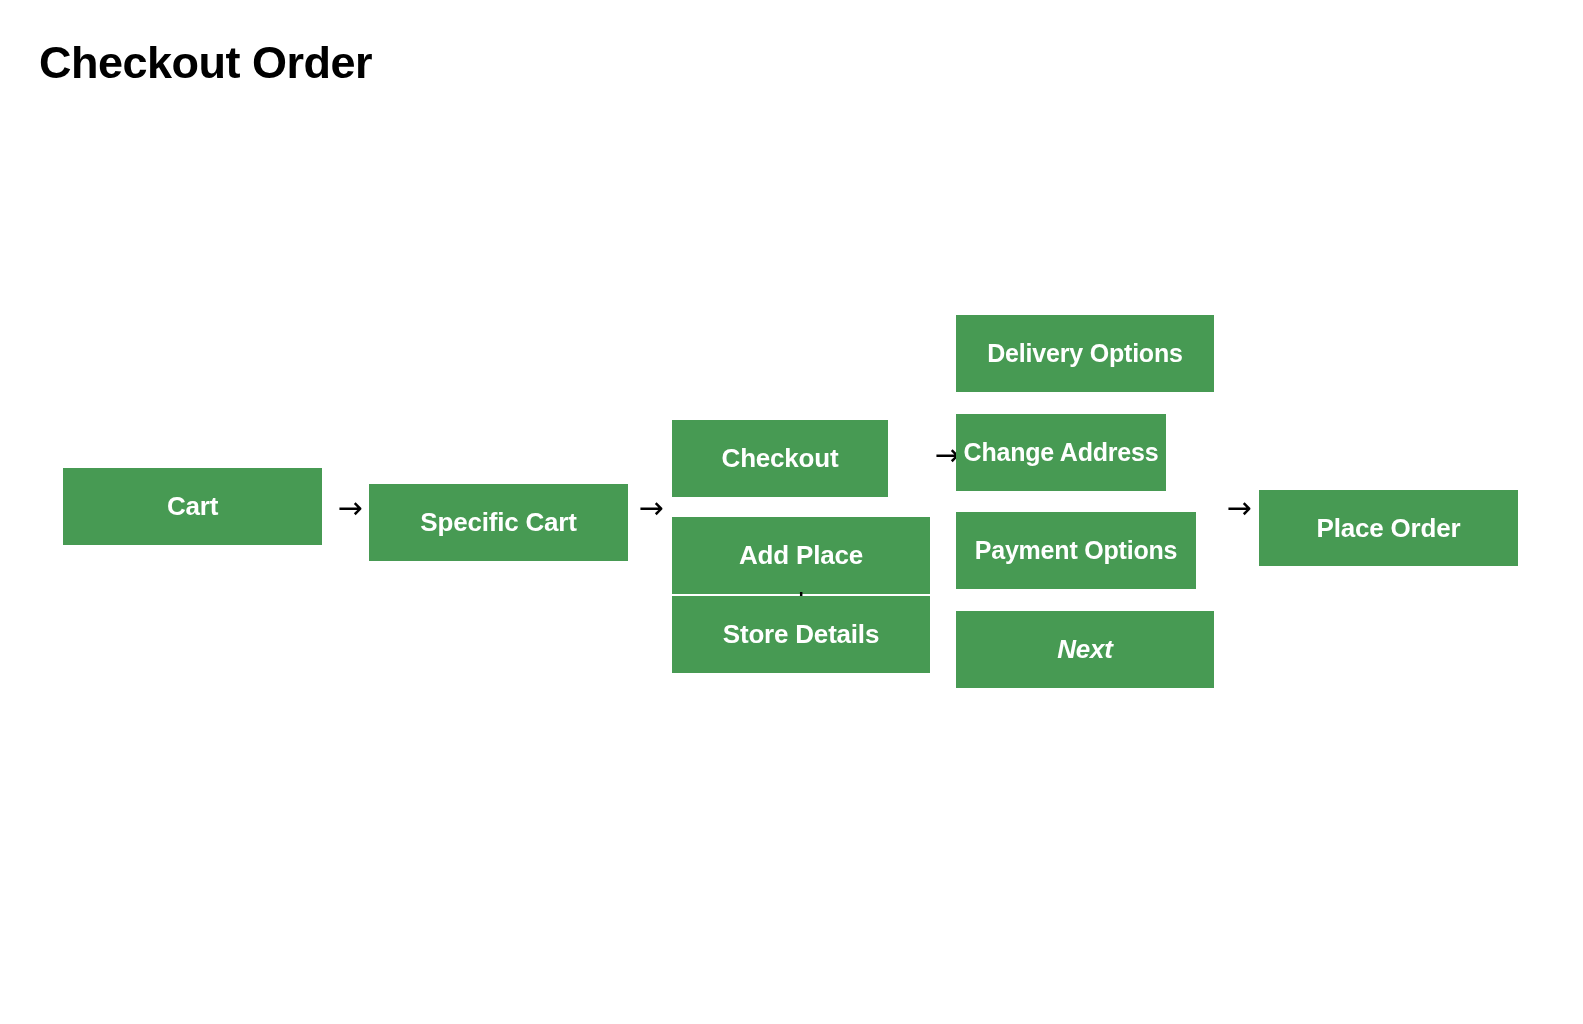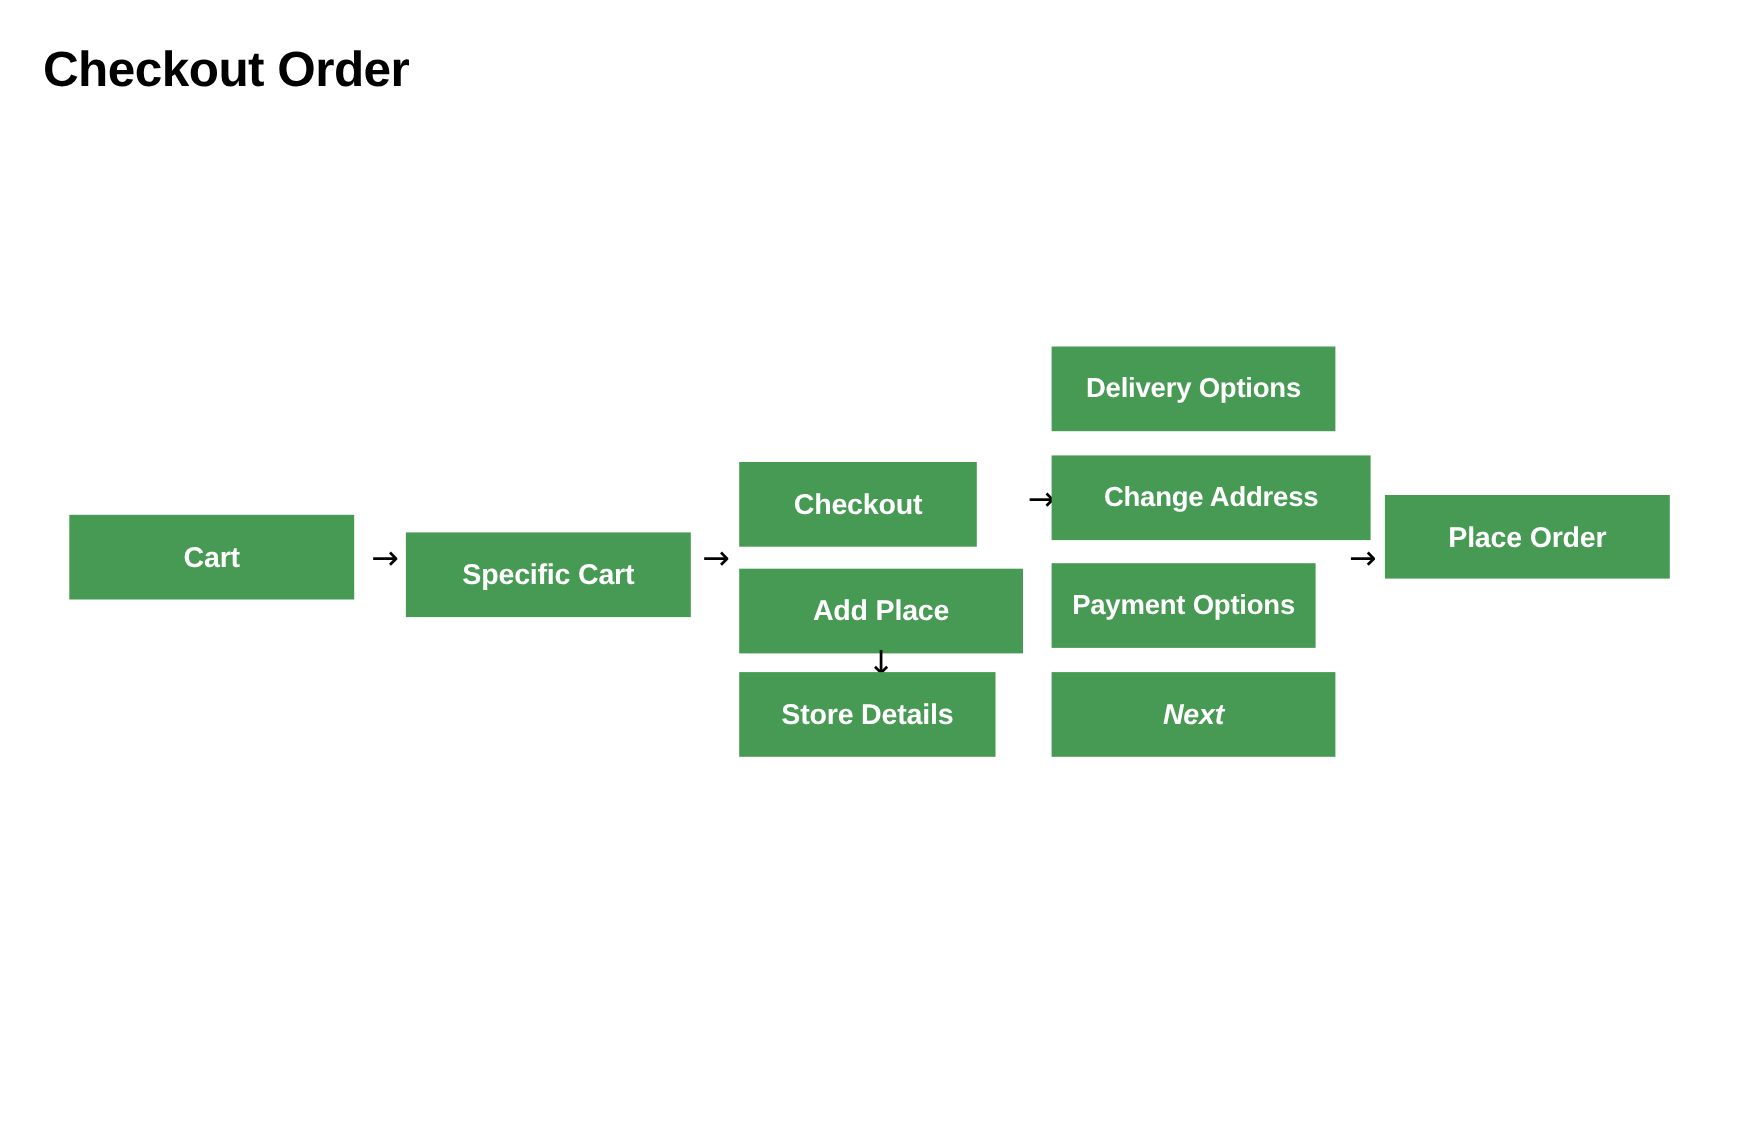--- a/index.html
+++ b/index.html
@@ -84,29 +84,29 @@
   <div class="node" style="left:369px; top:468px; width:259px; height:77px;margin-top:16px;">Specific Cart</div>
 
   <div class="arrow arrow-right" style="left:634px; top:491px;">→</div>
 
   <div class="node" style="left:672px; top:420px; width:216px; height:77px;">Checkout</div>
 
   <div class="node" style="left:672px; top:517px; width:258px; height:77px;">Add Place</div>
 
   <div class="arrow arrow-down" style="left:784px; top:587px;">↓</div>
 
-  <div class="node" style="left:672px; top:611px; width:233px; height:77px;">Store Details</div>
+  <div class="node" style="left:672px; top:596px; width:258px; height:77px;">Store Details</div>
 
   <div class="arrow arrow-right" style="left:930px; top:438px;">→</div>
 
   <div class="node tight" style="left:956px; top:315px; width:258px; height:77px;">Delivery Options</div>
 
-  <div class="node tight" style="left:956px; top:414px; width:290px; height:77px;">Change Address</div>
+  <div class="node tight" style="left:956px; top:414px; width:210px; height:77px;">Change Address</div>
 
   <div class="node tight" style="left:956px; top:512px; width:240px; height:77px;">Payment Options</div>
 
   <div class="node" style="left:956px; top:611px; width:258px; height:77px;font-style:italic;">Next</div>
 
   <div class="arrow arrow-right" style="left:1222px; top:491px;">→</div>
 
-  <div class="node" style="left:1259px; top:450px; width:259px; height:76px;">Place Order</div>
+  <div class="node" style="left:1259px; top:490px; width:259px; height:76px;">Place Order</div>
 
 </div>
 
 </body></html>

